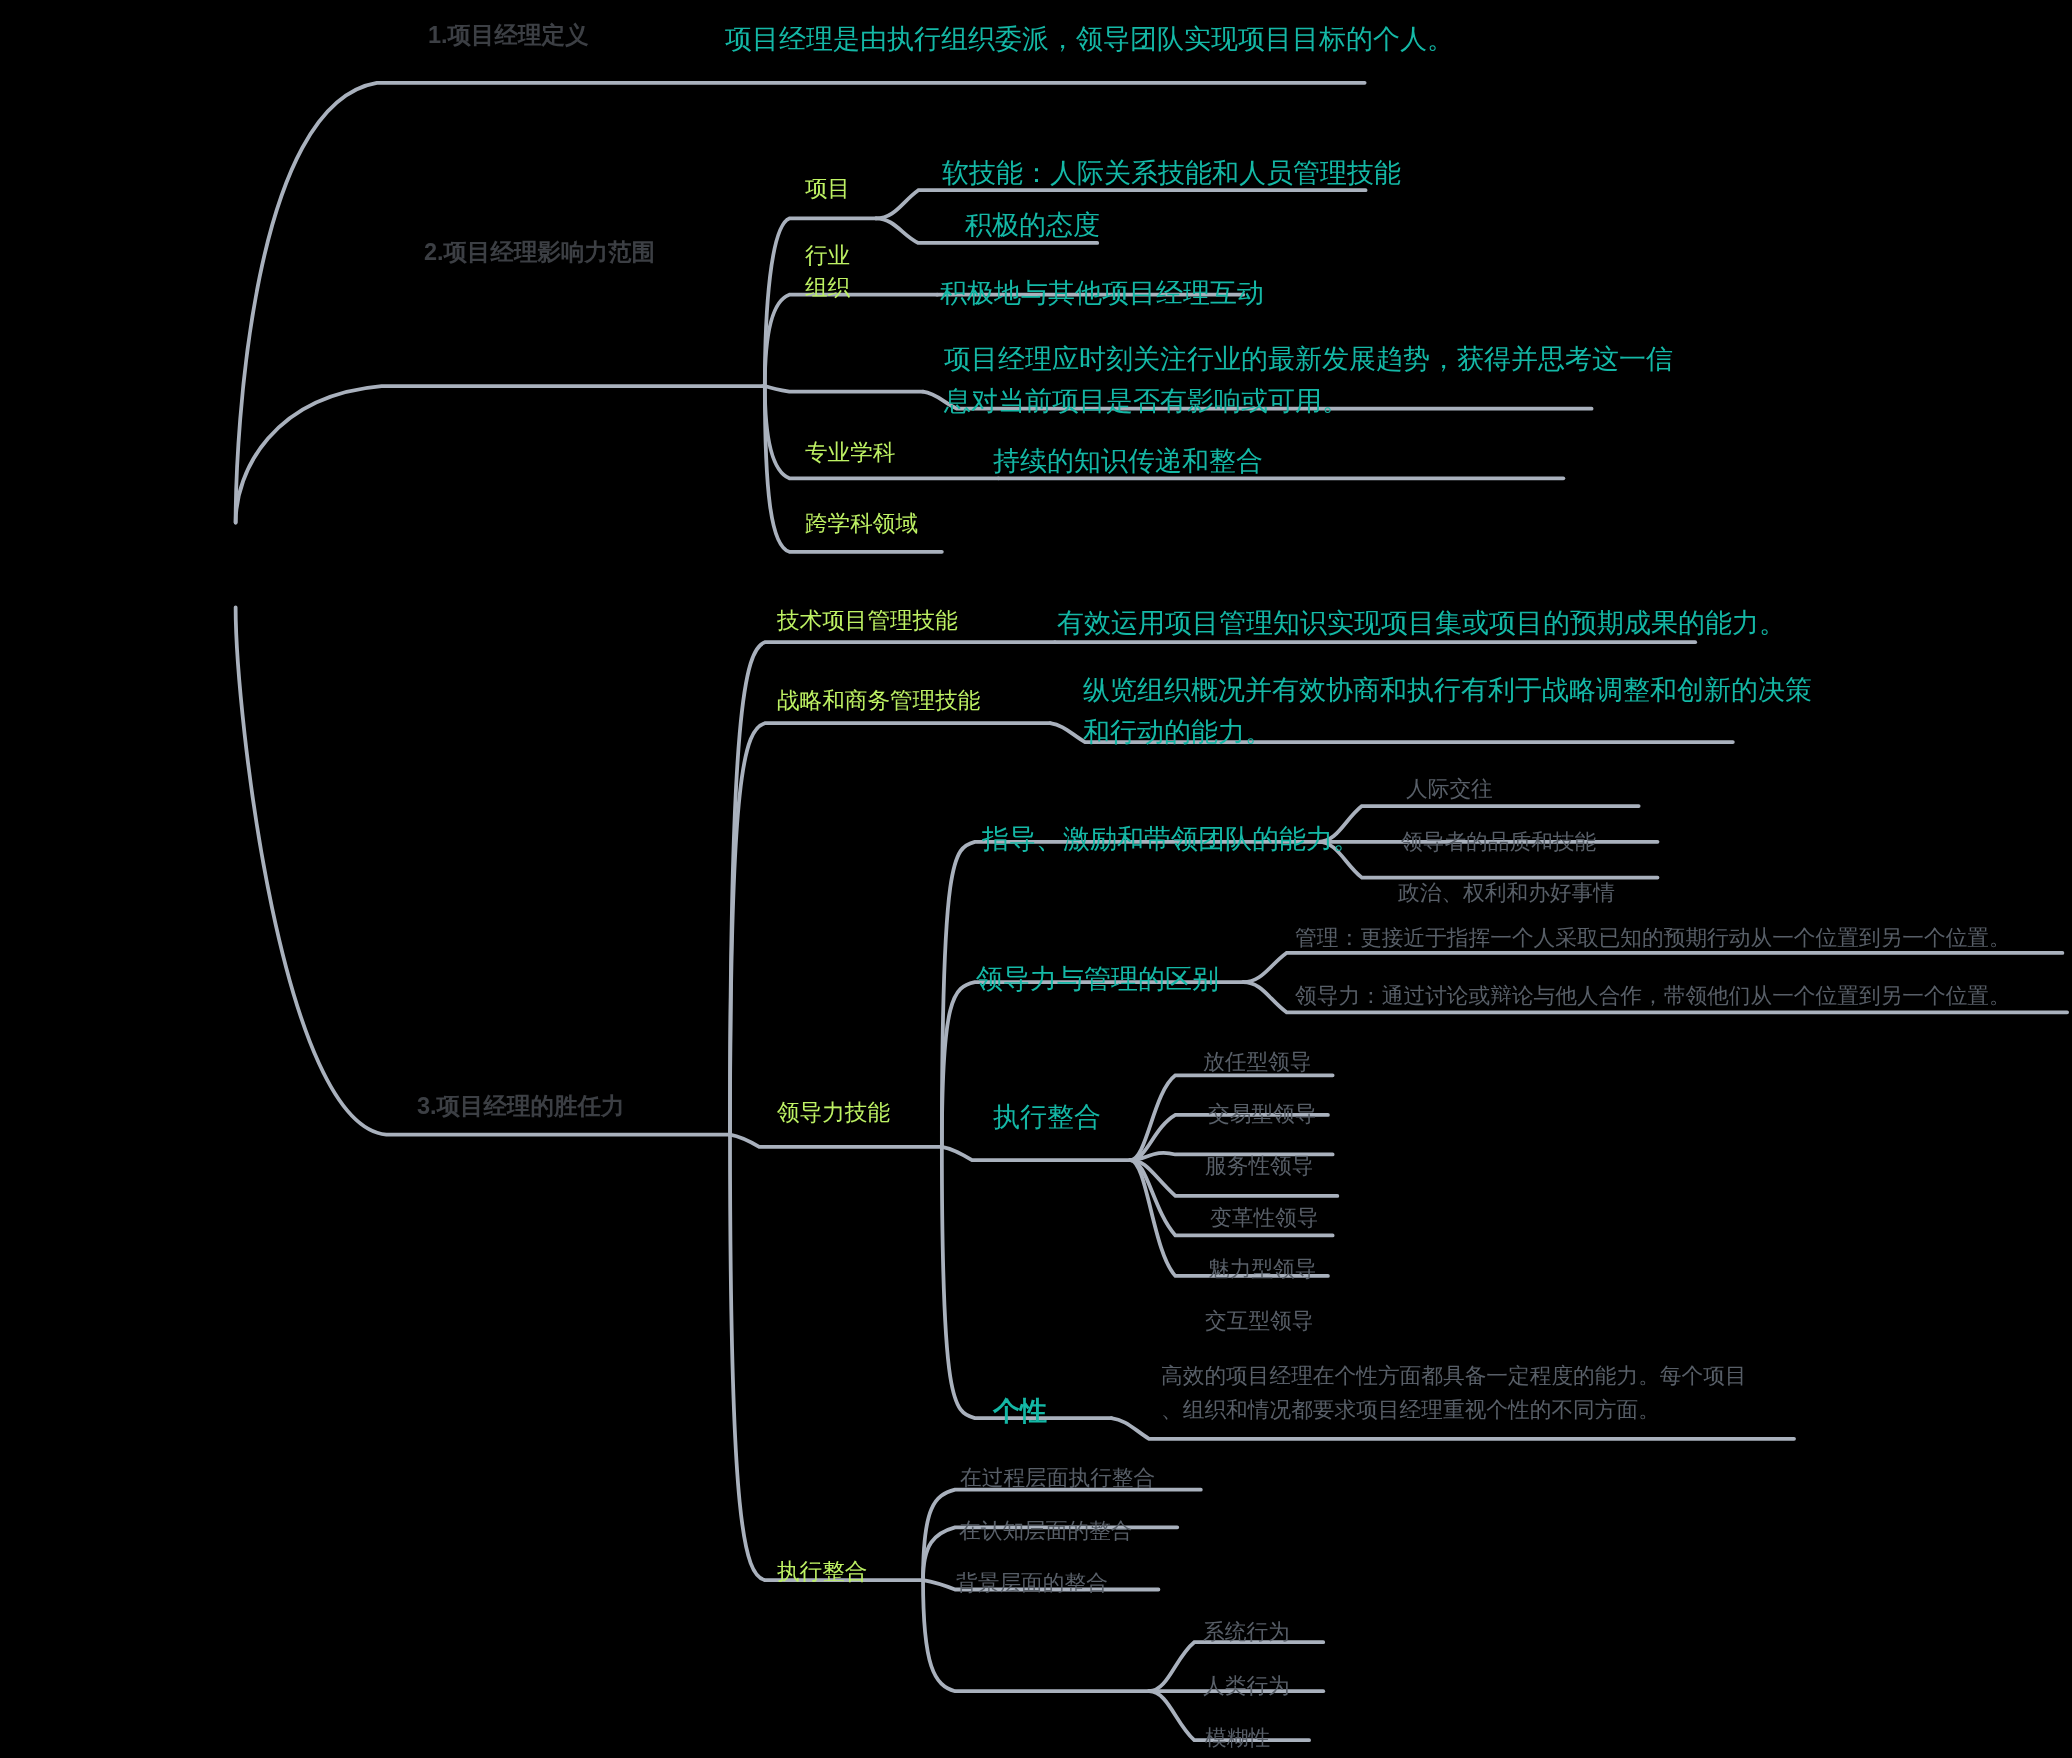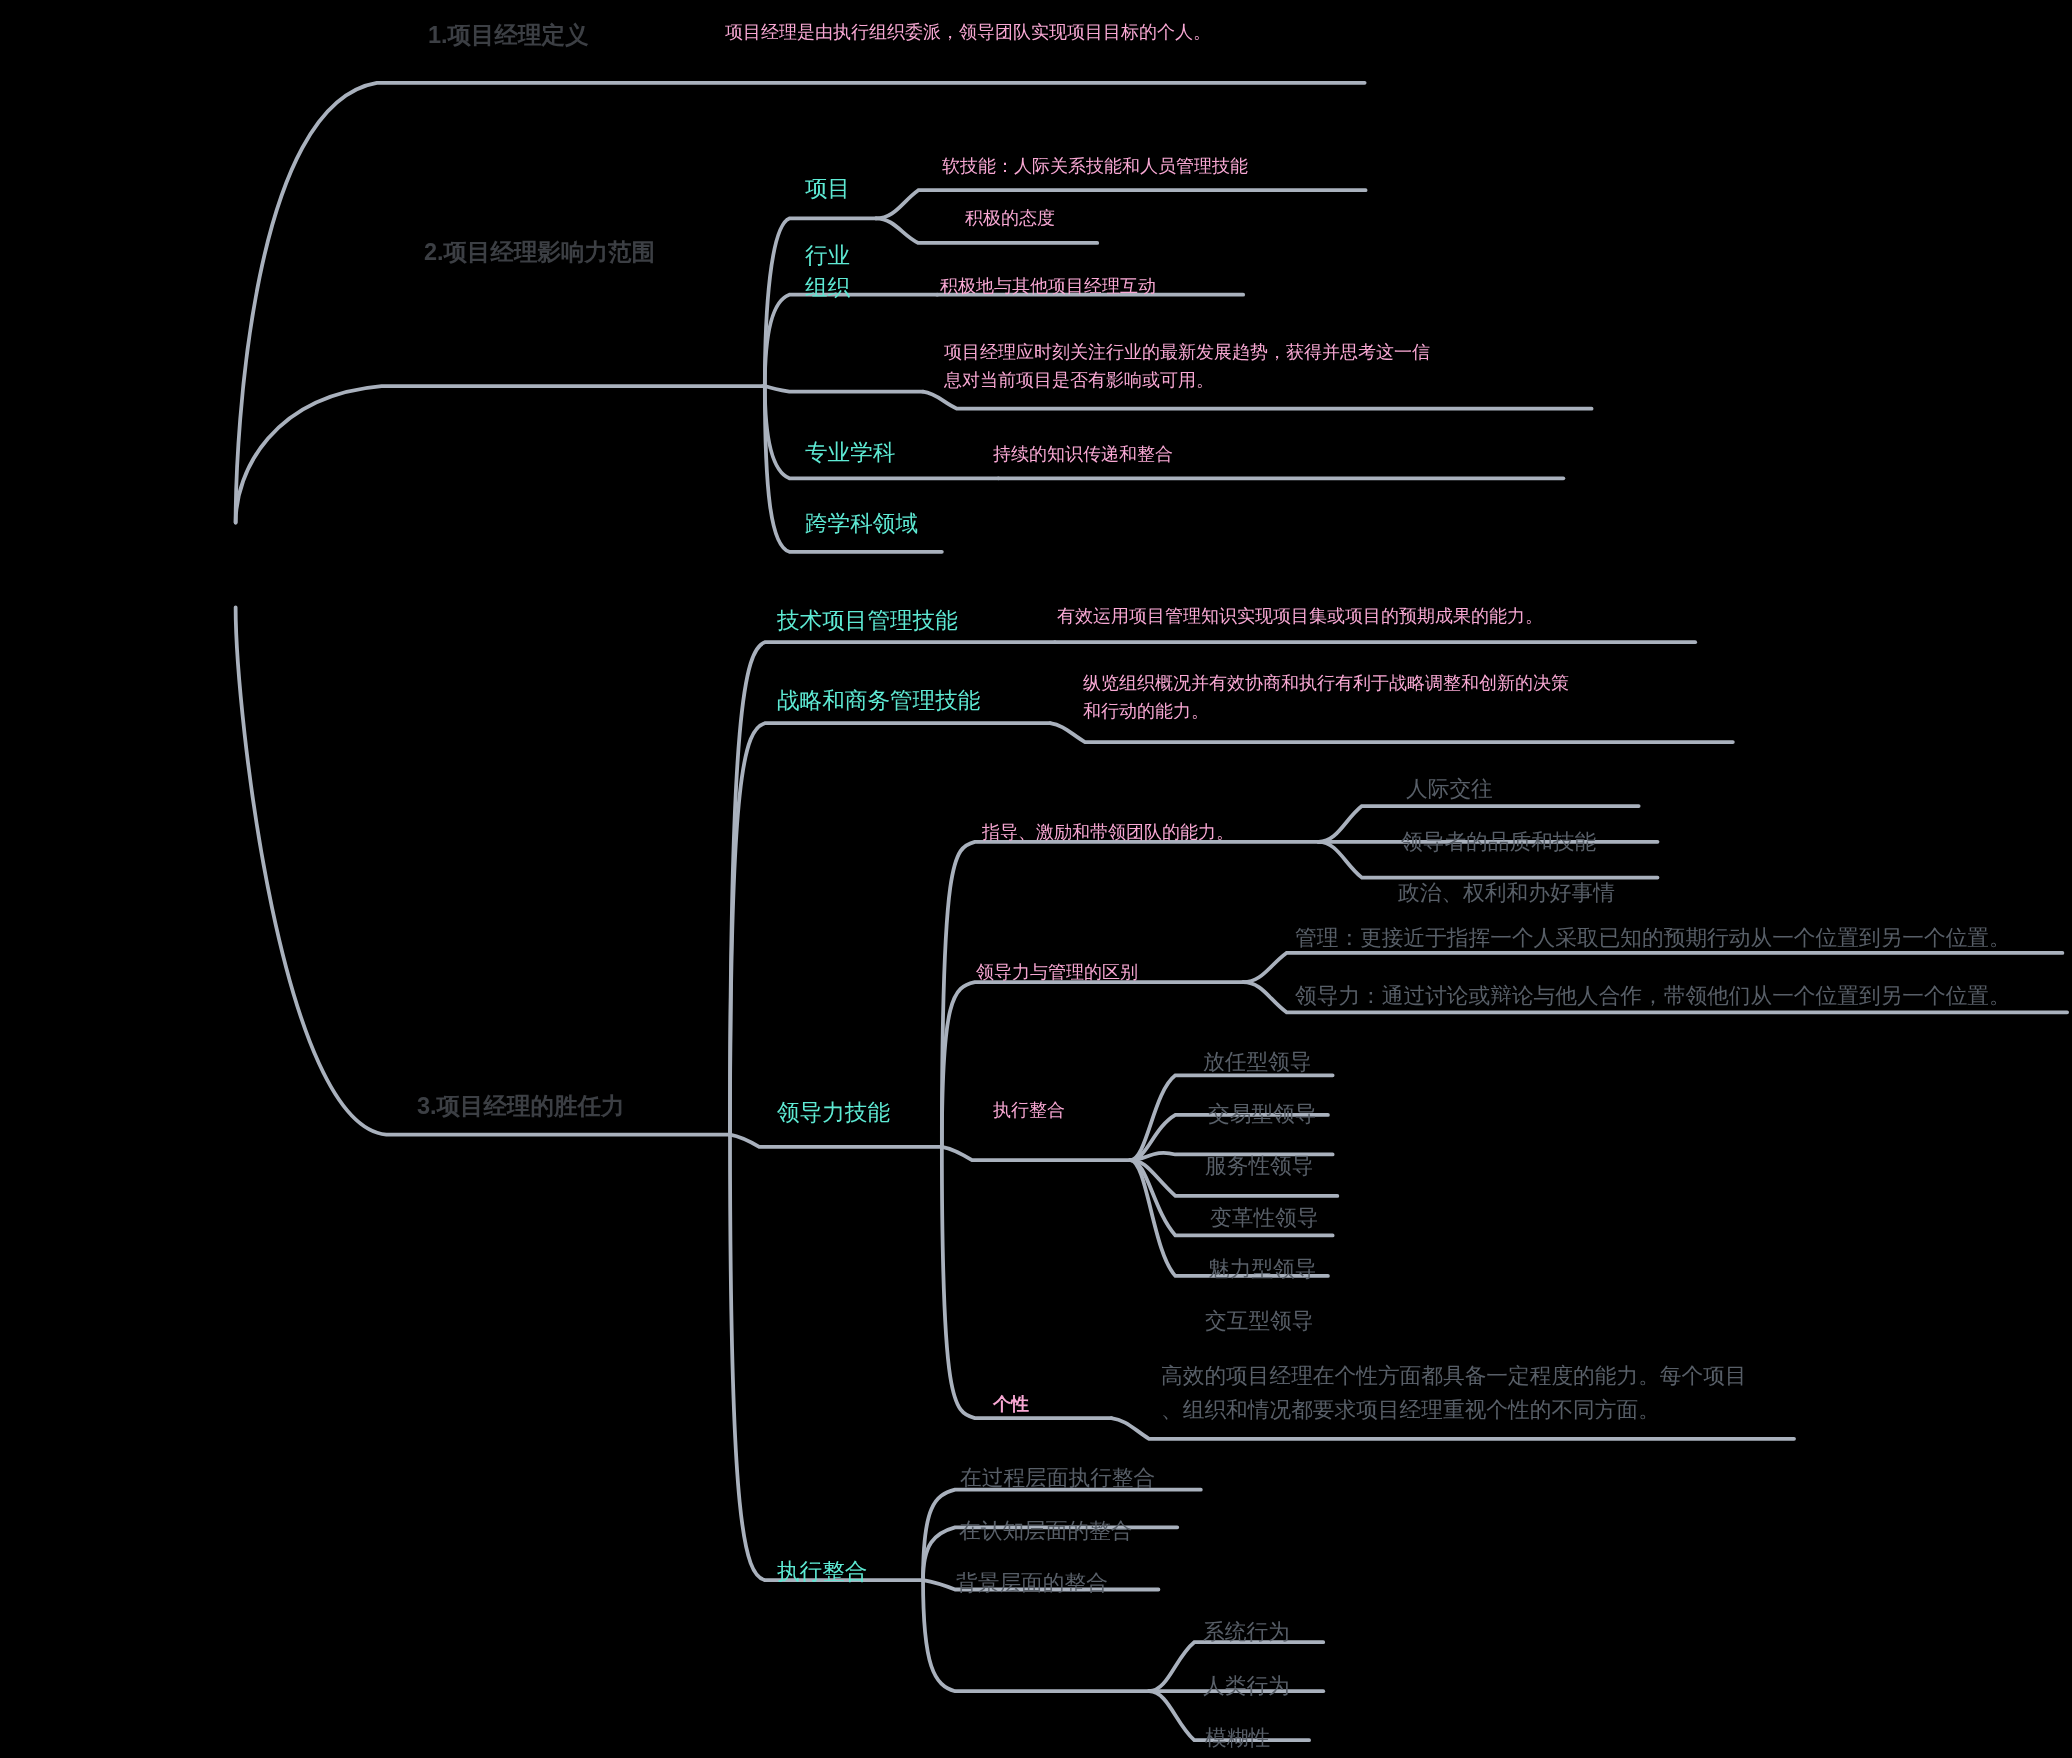--- a/index.html
+++ b/index.html
@@ -2,22 +2,22 @@
 <html style="font-size:15px"><head>
 <meta charset="utf-8">
 <style>
   html,body{margin:0;padding:0;background:#000;}
   #stage{position:relative;width:2073px;height:1759px;background:#000;overflow:hidden;
          font-family:"Liberation Sans","DejaVu Sans",sans-serif;}
   svg#links{position:absolute;left:0;top:0;width:2073px;height:1759px;}
   svg#links path{fill:none;stroke:#a9b1bd;stroke-width:4;stroke-linecap:round;}
   .node{position:absolute;color:#58606b;white-space:pre;line-height:1.55;}
   .lvl1{font-size:23.5px;font-weight:bold;color:#3c3f44;}
-  .lvl2{font-size:22.6px;color:#5eead4;}
-  .lvl3{font-size:18px;color:#f9a8d4;}
+  .lvl2{font-size:22.6px;color:#bef264;}
+  .lvl3{font-size:27px;color:#14b8a6;}
   .lvl4{font-size:21.7px;color:#585f68;}
   .root{position:absolute;left:19px;top:523px;width:320px;height:85px;
         background:#5a7dfb;border-radius:11.3px;display:flex;align-items:center;
         justify-content:center;color:#fff;font-size:36px;letter-spacing:1.9px;}
 </style>
 </head>
 <body>
 
 <div id="stage">
 

